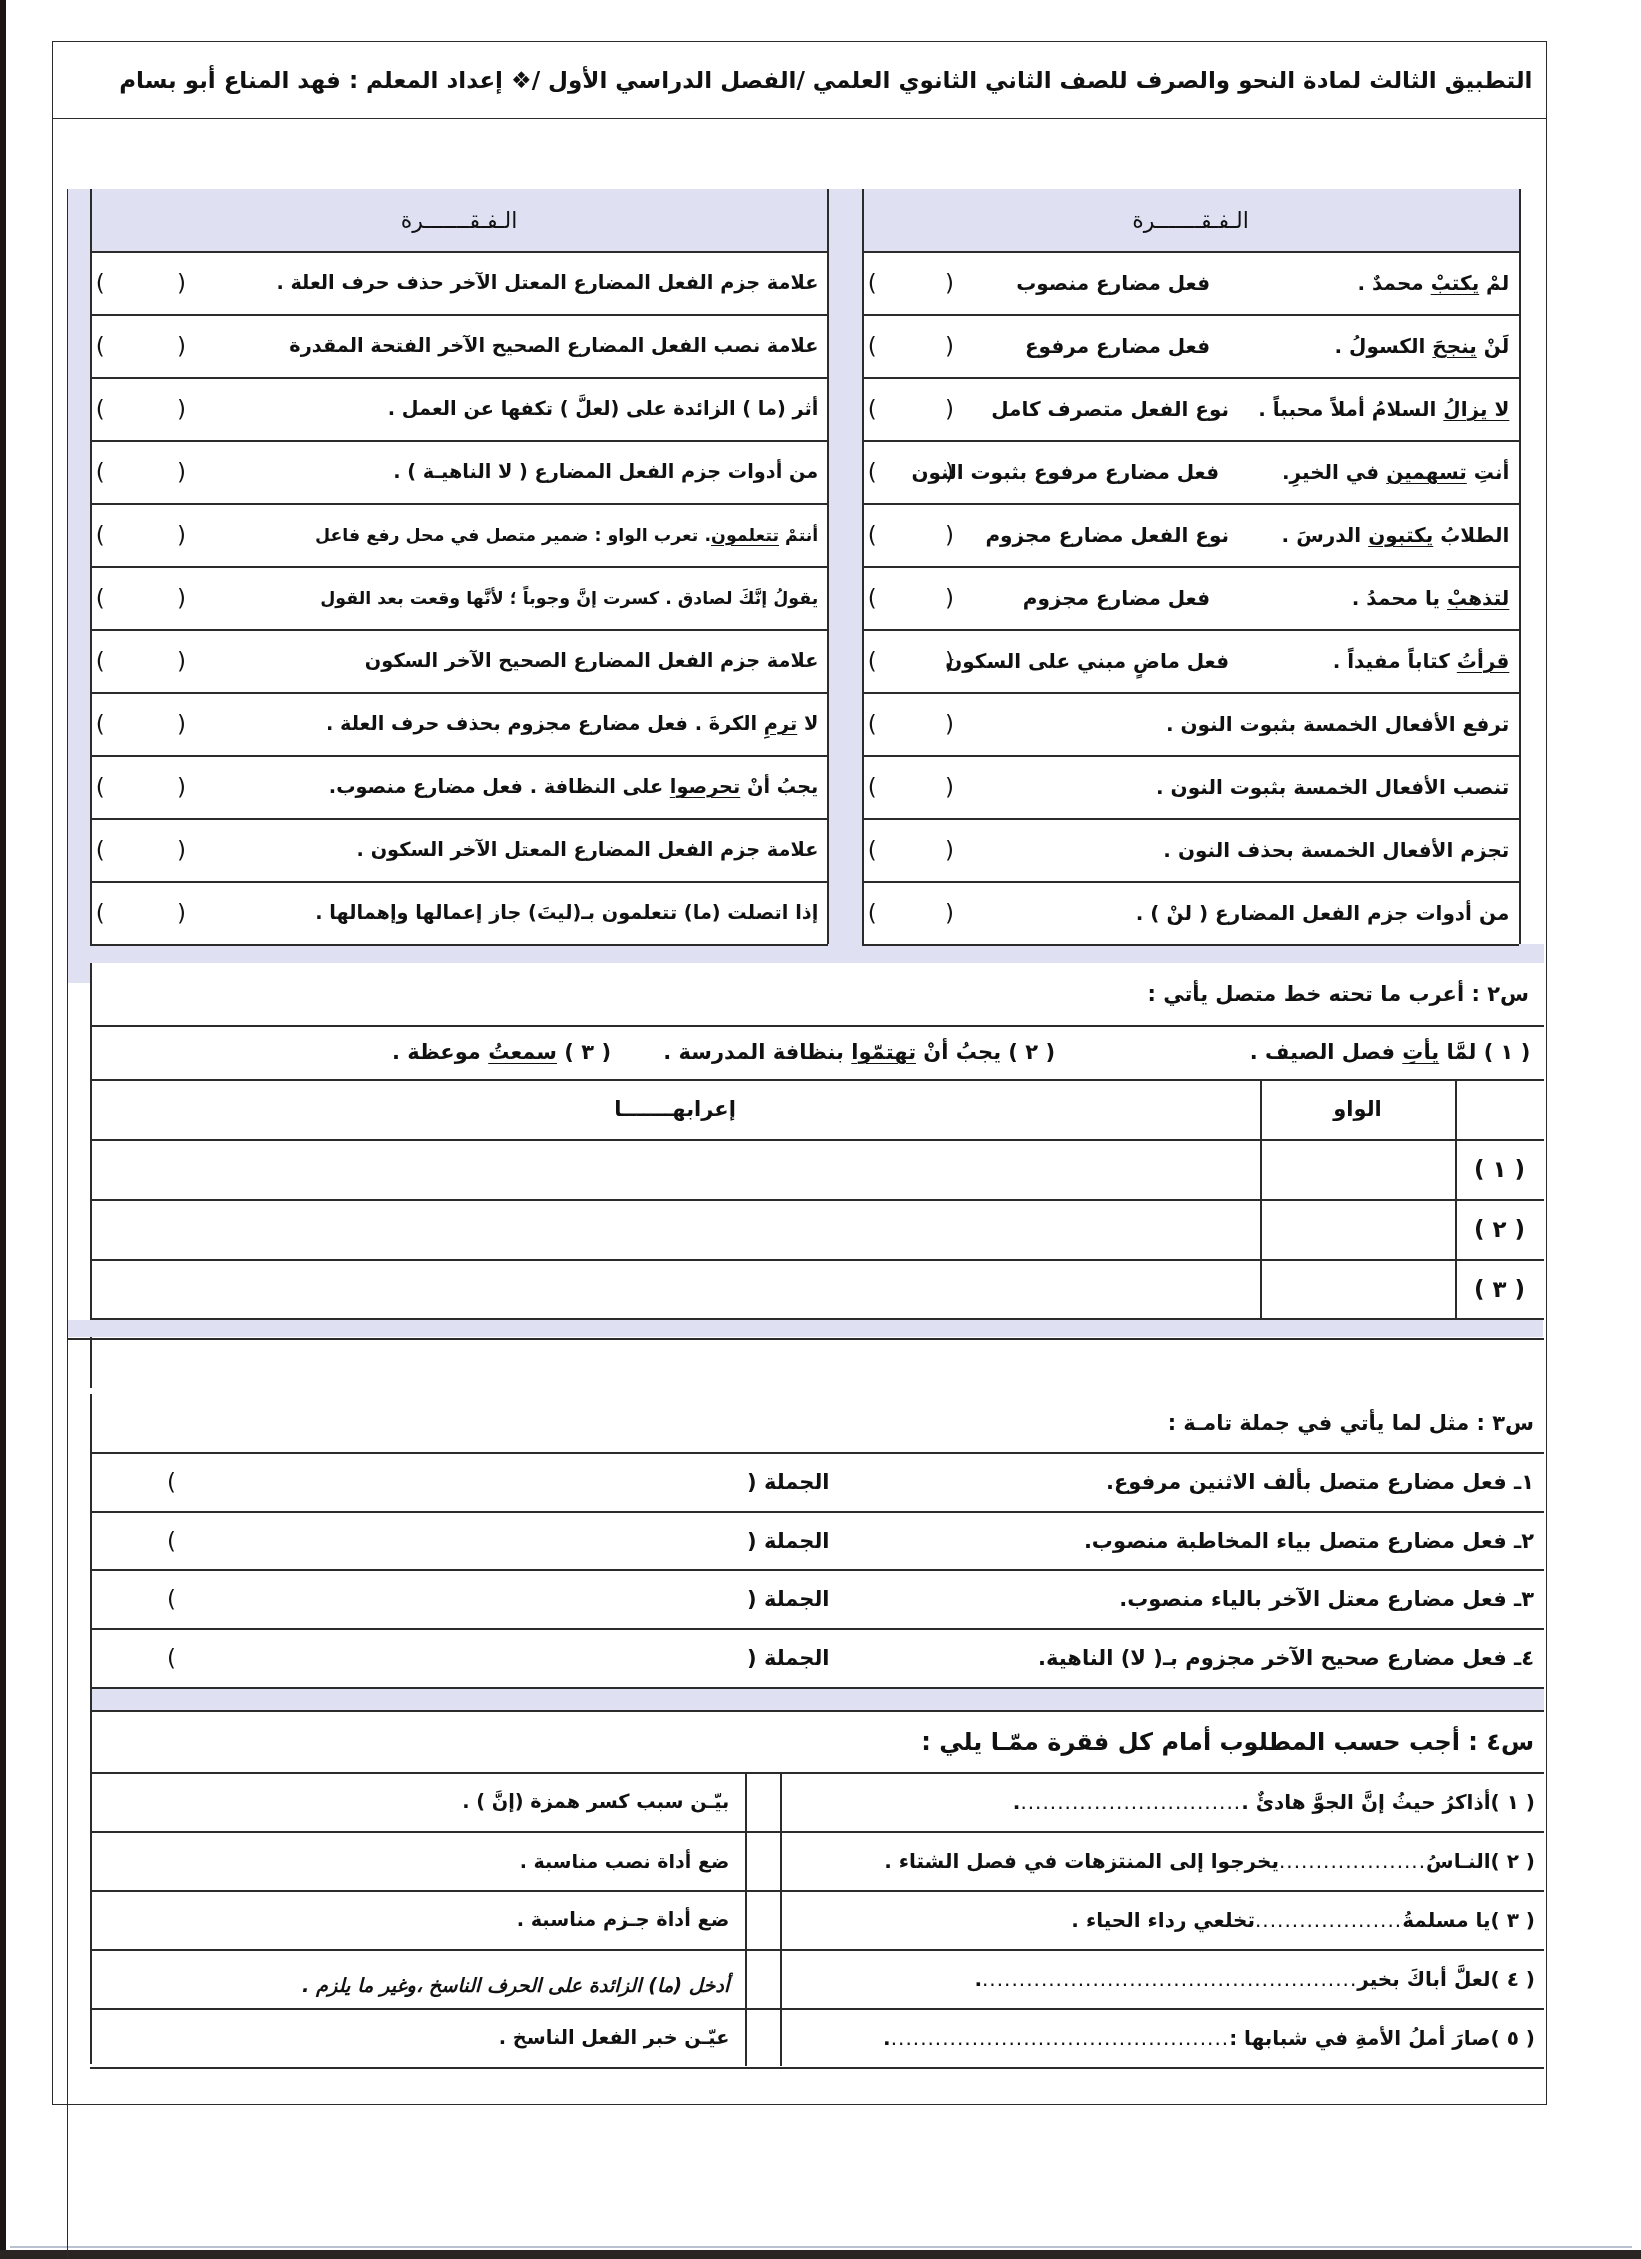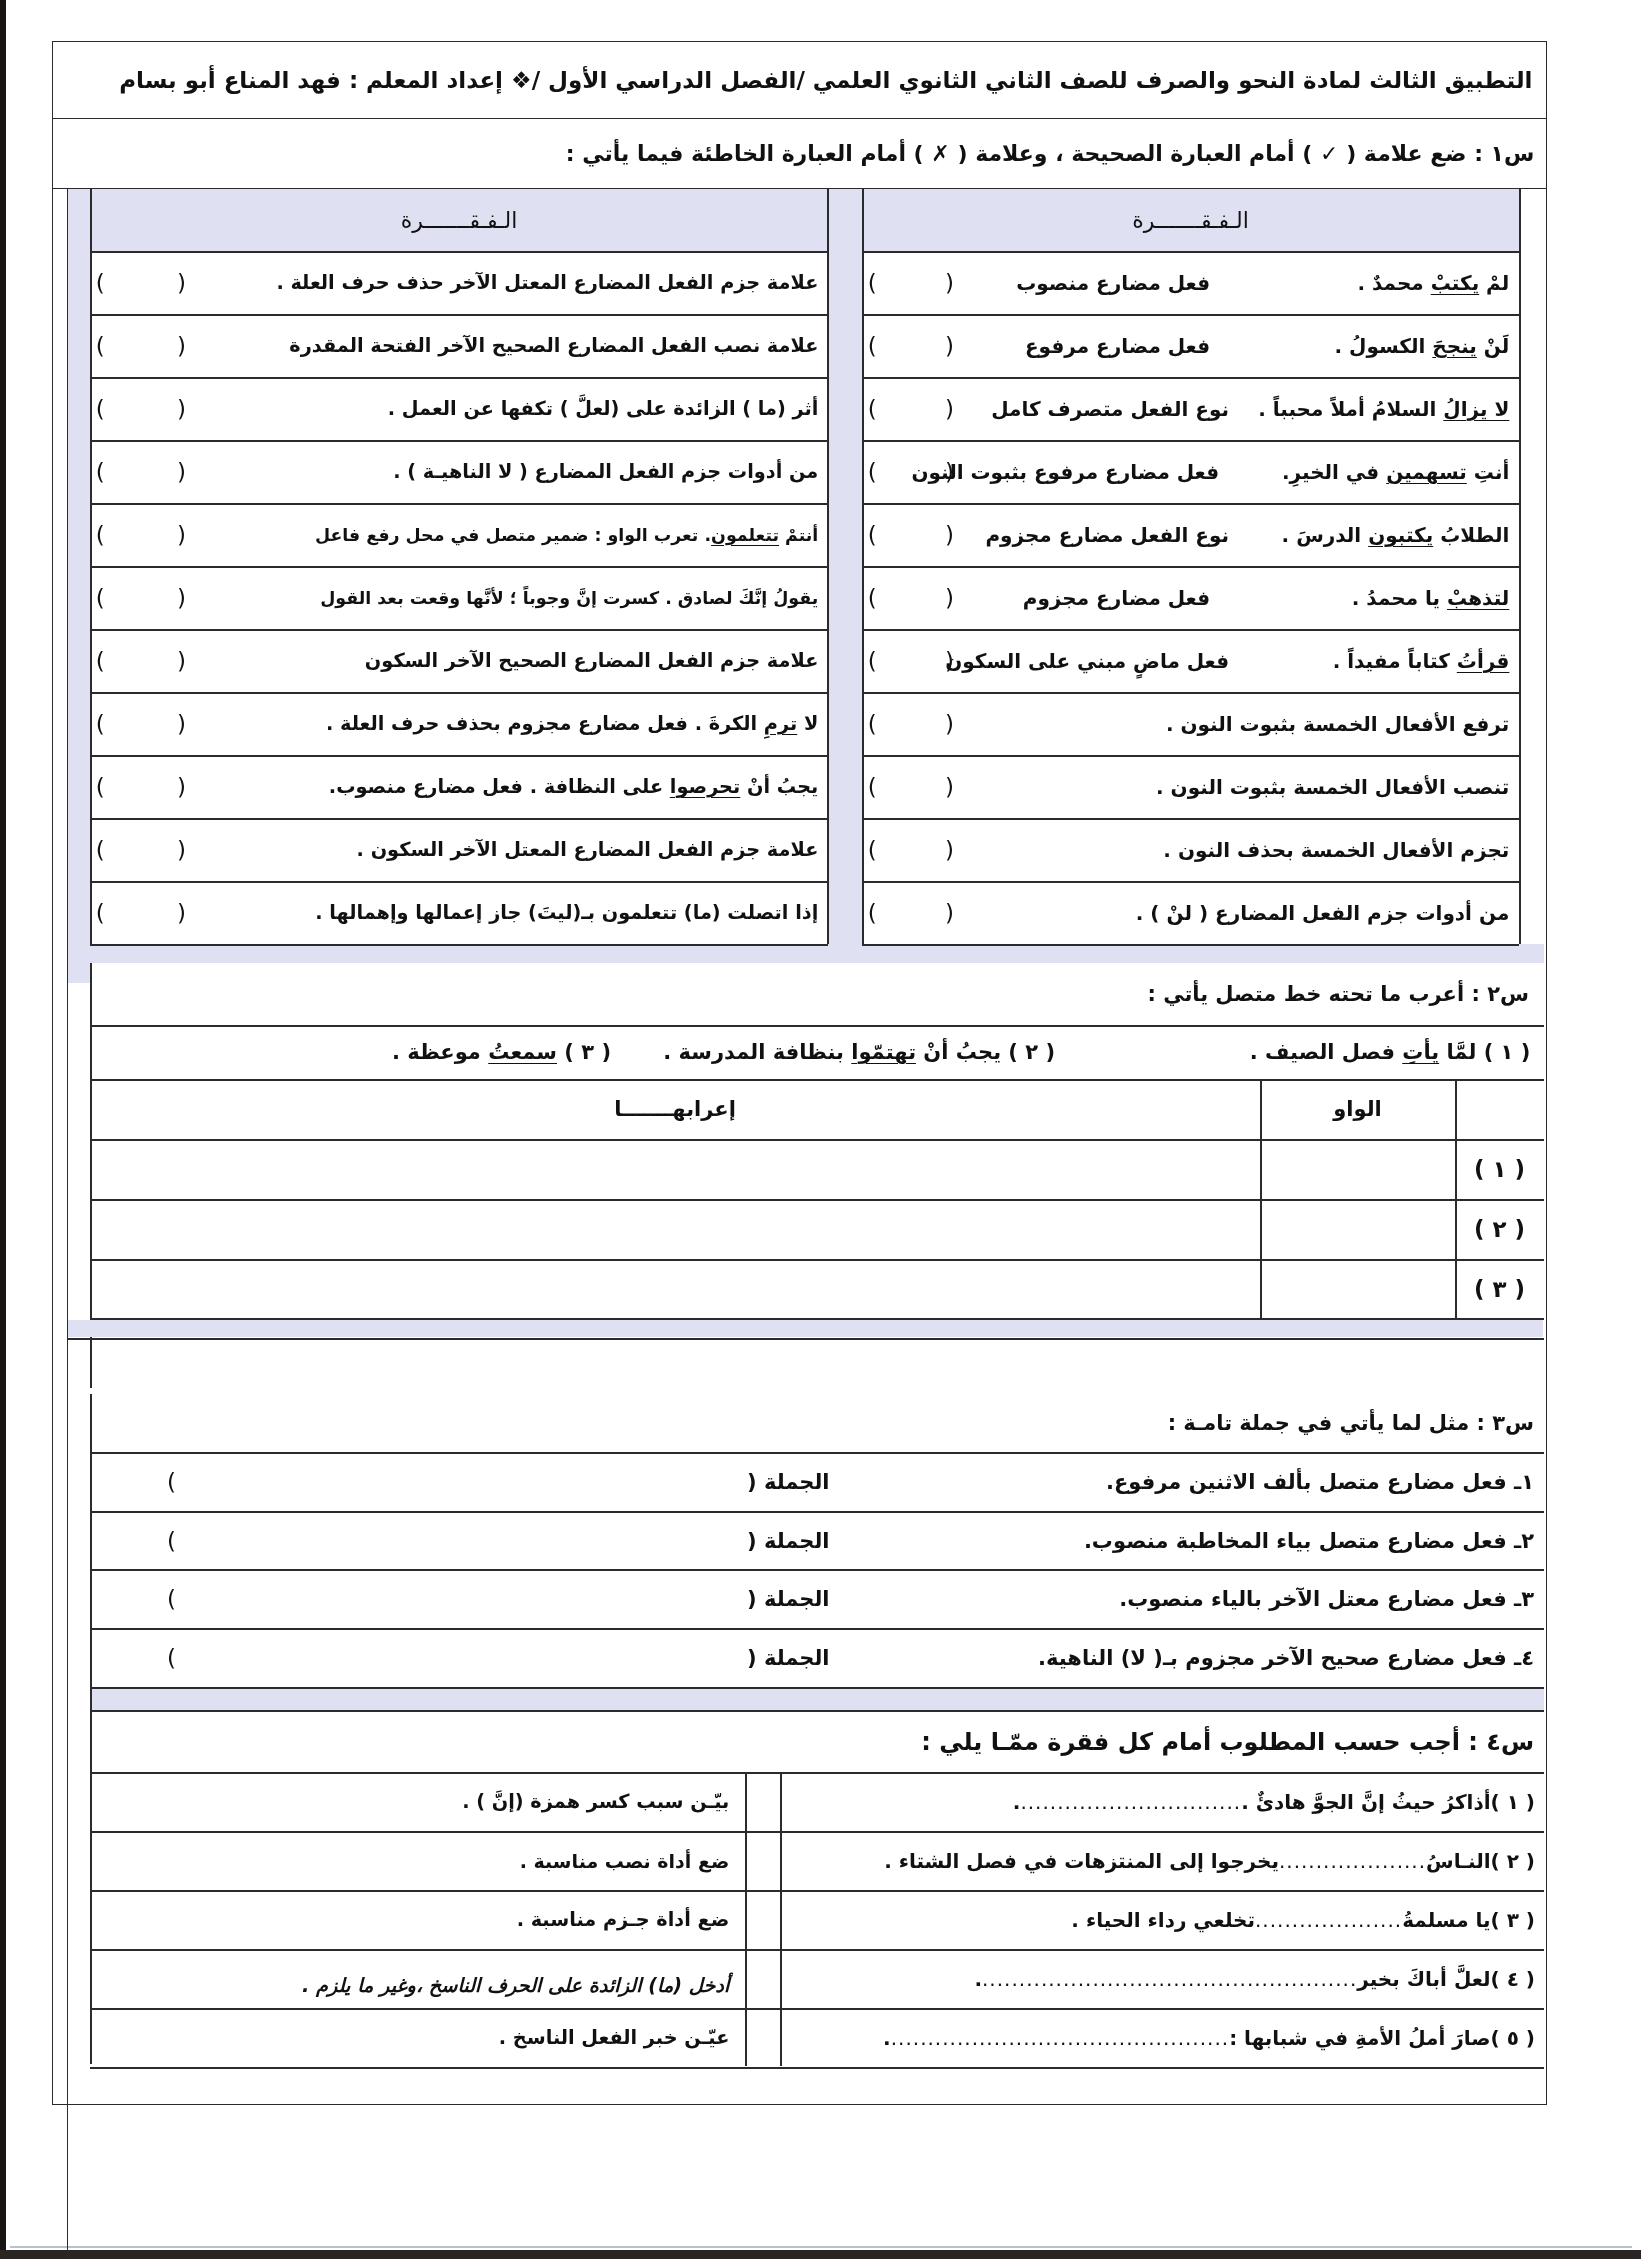--- a/index.html
+++ b/index.html
@@ -37,23 +37,20 @@
 <div class="scan-edge-left"></div>
 <div class="scan-line-bottom"></div>
 <div class="scan-edge-bottom"></div>
 
 <div class="sheet">
 
   <div class="hrow title-row">
     <span>التطبيق الثالث لمادة النحو والصرف للصف الثاني الثانوي العلمي /الفصل الدراسي الأول /❖ إعداد المعلم : فهد المناع أبو بسام</span>
   </div>
 
-  <div class="hrow q-head" style="top:77px;height:70px;">
-    <span>س١ : ضع علامة ( ✓ ) أمام العبارة الصحيحة ، وعلامة ( ✗ ) أمام العبارة الخاطئة فيما يأتي :</span>
-  </div>
 
   <div id="q1">
       <div class="band" style="left: 13.5px; top: 147px; width: 23px; height: 794px;"></div>
       <div class="band" style="left: 774px; top: 147px; width: 35px; height: 755px;"></div>
       <div class="band" style="left: 37px; top: 147px; width: 738px; height: 62px;"></div>
       <div class="band" style="left: 809px; top: 147px; width: 657px; height: 62px;"></div>
       <div class="band" style="left: 13.5px; top: 902px; width: 1477px; height: 19.3px;"></div>
       <div class="vline" style="left: 13.5px; top: 147px; height: 755px;"></div>
       <div class="vline" style="left: 37px; top: 147px; height: 755px;"></div>
       <div class="vline" style="left: 774px; top: 147px; height: 755px;"></div>

